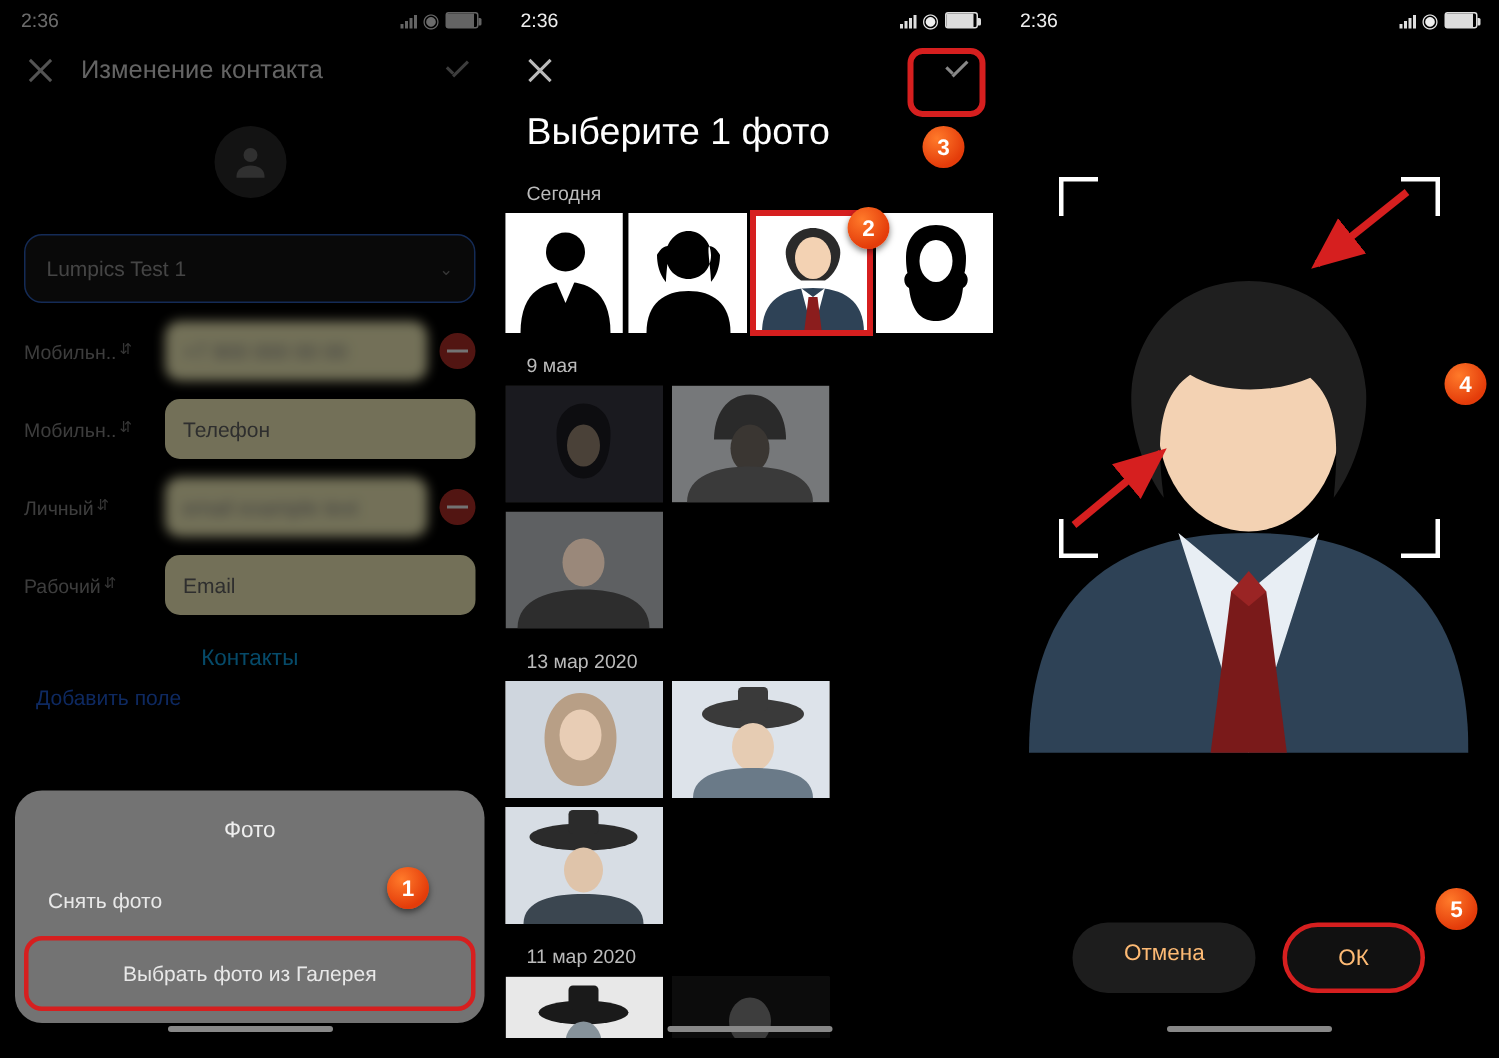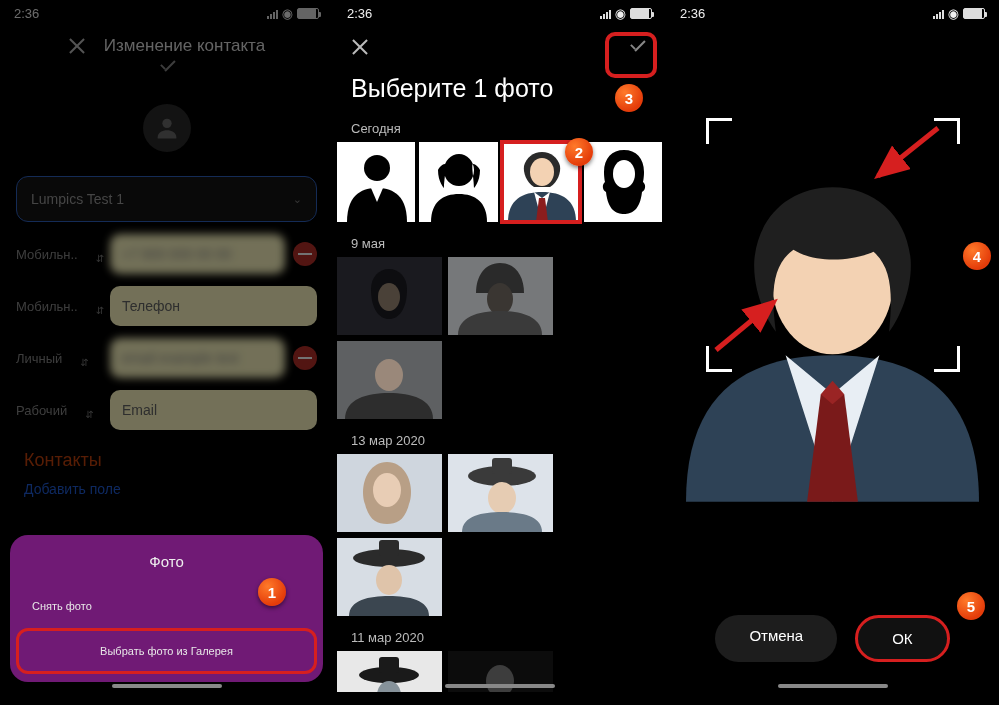--- a/index.html
+++ b/index.html
@@ -31,23 +31,22 @@
   .sig-bars span:nth-child(1){height:3px} .sig-bars span:nth-child(2){height:5px}
   .sig-bars span:nth-child(3){height:7px} .sig-bars span:nth-child(4){height:9px}
   .wifi-icon { font-size: 13px; }
   .batt { width: 22px; height: 11px; border: 1px solid #ddd; border-radius: 2px; position: relative; }
   .batt:after { content:''; position:absolute; right:-3px; top:3px; width:2px; height:5px; background:#ddd; border-radius:0 1px 1px 0;}
   .batt-fill { background:#ddd; height:100%; width:90%; }
 
   
   .dim-overlay { position:absolute; inset:0; background:rgba(0,0,0,0.55); pointer-events:none; }
   .s1-header {
-    display:flex; align-items:center; justify-content:space-between;
+    display:flex; justify-content:space-between;
     padding: 10px 18px 8px;
-    flex-direction: column;
   }
   .s1-header-left { display:flex; align-items:center; gap: 18px; }
   .x-icon { width:18px; height:18px; position:relative; }
   .x-icon:before, .x-icon:after {
     content:''; position:absolute; left:50%; top:50%; width:20px; height:2px;
     background:#bbb; transform-origin:center;
   }
   .x-icon:before { transform: translate(-50%,-50%) rotate(45deg); }
   .x-icon:after  { transform: translate(-50%,-50%) rotate(-45deg); }
   .check-icon { width:22px; height:22px; position:relative; }
@@ -66,37 +65,37 @@
   }
   .avatar-ph svg { width:28px; height:28px; fill:#6a6a6a; }
   .field {
     margin: 0 16px 12px; border-radius:12px;
     background:#141414; padding: 14px 14px;
     display:flex; align-items:center; justify-content:space-between;
     font-size:14px; color:#999;
   }
   .field.highlight { border: 1.5px solid #2d5fbf; }
   .field-row { display:flex; align-items:center; gap: 8px; margin: 0 16px 12px; }
-  .field-row .lbl { width: 86px; font-size:13px; color:#888; display:flex; align-items:flex-end; gap:18px;}
+  .field-row .lbl { width: 86px; font-size:13px; color:#888; display:flex; align-items:center; gap:2px;}
   .field-row .val { flex:1; background:#fef9c3; border-radius:10px; height:40px; display:flex; align-items:center; padding:0 12px; color:#666; font-size:14px;}
   .field-row .val.blur { filter: blur(4px); color:#888; }
   .red-minus { width:24px; height:24px; background:#b72f28; border-radius:50%; position:relative; flex-shrink:0;}
   .red-minus:before { content:''; position:absolute; left:5px; right:5px; top:50%; height:2px; background:#fff; transform:translateY(-50%); }
   .chev-ud { font-size:10px; color:#777; line-height:6px;}
   .chev-down { font-size:11px; color:#777; }
-  .section-lbl { padding: 8px 24px 6px; font-size:18px; color:#c2410c; }
+  .section-lbl { padding: 8px 24px 6px; font-size:15px; color:#0ea5e9;text-align:center; }
   .add-field { padding: 4px 24px; font-size:14px; color:#1f5bd6; }
 
   .sheet {
     position:absolute; left:10px; right:10px; bottom:10px;
-    background:#701a75; border-radius:18px; padding: 18px 0 6px;
+    background:#737373; border-radius:18px; padding: 18px 0 6px;
     z-index: 5;
   }
   .sheet-title { text-align:center; font-size:15px; color:#eee; margin-bottom:14px;}
-  .sheet-item { padding: 16px 22px; font-size:11px; color:#e8e8e8; }
+  .sheet-item { padding: 16px 22px; font-size:14px; color:#e8e8e8; }
   .sheet-item + .sheet-item { border-top: 1px solid #2c2c2c00; }
   .sheet-item.hl { border: 3px solid #d61f1f; border-radius:12px; margin:0 6px 2px; padding:14px 16px;text-align:center; }
 
   .home-ind { position:absolute; bottom:4px; left:50%; transform:translateX(-50%);
     width:110px; height:4px; background:#888; border-radius:4px; }
 
   
   .s2-header { display:flex; align-items:center; justify-content:space-between; padding: 10px 18px; }
   .s2-title { font-size: 25px; color:#fff; padding: 6px 18px 14px; font-weight:400;}
   .sect-lbl { font-size:13px; color:#bbb; padding: 4px 18px 6px; }
@@ -125,21 +124,21 @@
   .corner { position:absolute; width:26px; height:26px; border:0 solid #fff; }
   .corner.tl { top:0; left:0; border-top-width:3px; border-left-width:3px; }
   .corner.tr { top:0; right:0; border-top-width:3px; border-right-width:3px; }
   .corner.bl { bottom:0; left:0; border-bottom-width:3px; border-left-width:3px; }
   .corner.br { bottom:0; right:0; border-bottom-width:3px; border-right-width:3px; }
 
   .btn-row {
     position:absolute; left:0; right:0; bottom:30px;
     display:flex; justify-content:center; gap:18px; padding:0 20px;
   }
-  .btn { padding: 12px 34px; border-radius:26px; font-size:15px; color:#ffffff; }
+  .btn { padding: 12px 34px; border-radius:26px; font-size:15px; color:#fdba74; }
   .btn.cancel { background:#1d1d1d; }
   .btn.ok { background:#111; border:3px solid #d61f1f; }
 
   
   .badge {
     position:absolute; width:28px; height:28px; border-radius:50%;
     background: radial-gradient(circle at 35% 30%, #ff7a2a, #e43c0a 70%);
     color:#fff; font-weight:bold; font-size:15px;
     display:flex; align-items:center; justify-content:center;
     box-shadow: 0 2px 4px rgba(0,0,0,.5);

